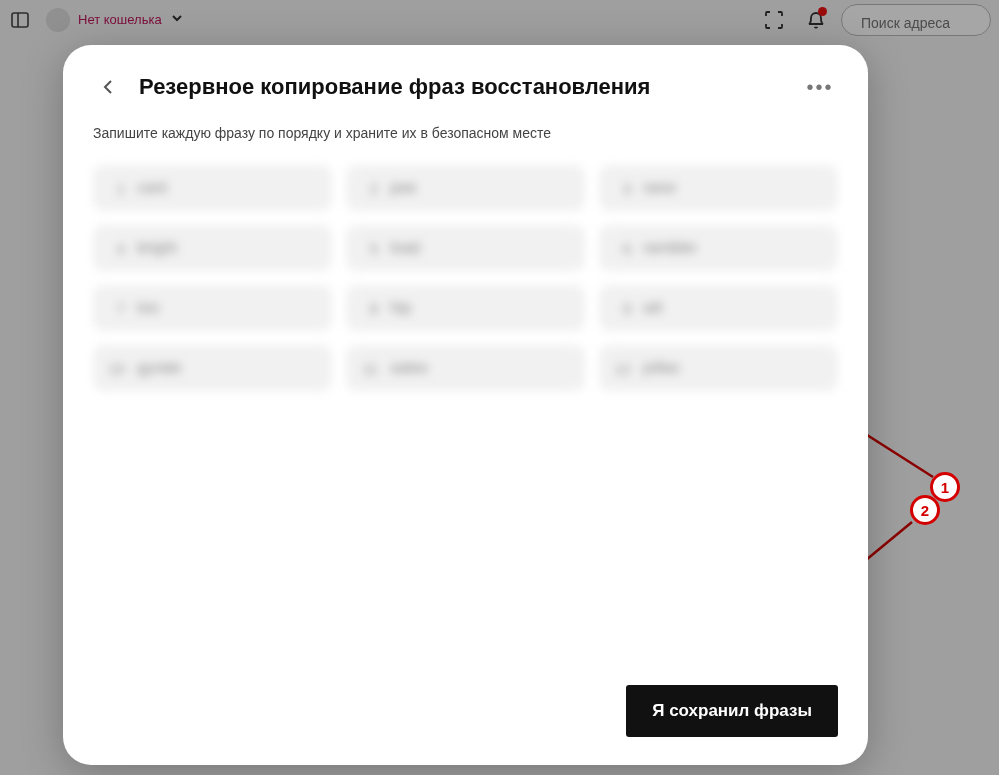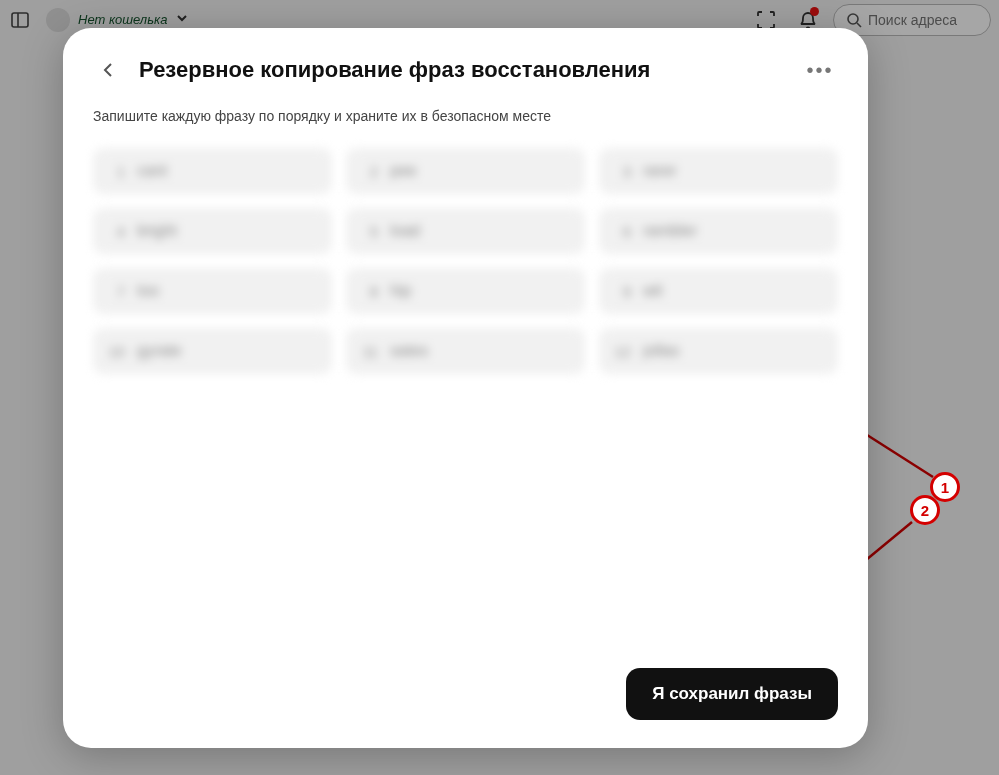--- a/index.html
+++ b/index.html
@@ -23,40 +23,41 @@
   .topbar .panel-icon {
     width: 24px; height: 24px;
     display:flex;align-items:center;justify-content:center;
     color:#444;
   }
   .wallet-chip {
     display:flex;align-items:center;gap:8px;
     padding:2px 6px;border-radius:12px;
   }
   .wallet-chip .dot{width:24px;height:24px;border-radius:50%;background:#ddd;}
-  .wallet-chip .txt{font-size:13px;color:#14532d;line-height:1.1;font-style:italic;}
+  .wallet-chip .txt{font-size:13px;color:#be185d;line-height:1.1;}
   .wallet-chip .chev{color:#333;}
   .topbar-spacer{flex:1;}
   .top-icon{width:34px;height:34px;display:flex;align-items:center;justify-content:center;color:#333;position:relative;}
   .notif-dot{position:absolute;top:4px;right:6px;width:9px;height:9px;border-radius:50%;background:#e11;}
   .search-box{
     display:flex;align-items:center;gap:6px;
     border:1px solid #bbb;border-radius:18px;
     padding:4px 12px;height:32px;min-width:150px;
     background:#fff;
+    flex-direction:column;
   }
   .search-box input{border:none;outline:none;font-size:14px;background:transparent;width:110px;}
 
   .backdrop{
     position:absolute;inset:0;background:rgba(0,0,0,0.35);
   }
 
   .modal{
     position:absolute;
-    left:63px;top:28px;
+    left:63px;top:45px;
     width:805px;height:720px;
     background:#fff;border-radius:28px;
     box-shadow:0 8px 40px rgba(0,0,0,.25);
     padding:24px 30px 28px 30px;
     display:flex;flex-direction:column;
   }
   .modal-header{
     display:flex;align-items:center;gap:14px;
     margin-bottom:20px;
   }
@@ -82,21 +83,21 @@
     font-size:16px;
   }
   .phrase-cell .idx{width:18px;text-align:right;font-size:15px;}
   .phrase-cell .word{font-weight:500;}
 
   .modal-footer{
     margin-top:auto;
     display:flex;justify-content:flex-end;
   }
   .save-btn{
-    background:#111;color:#fff;border:none;border-radius:14px;
+    background:#111;color:#fff;border:none;border-radius:3px;
     padding:16px 26px;font-size:17px;font-weight:600;cursor:pointer;
   }
 
   .anno-circle{
     position:absolute;width:30px;height:30px;border:3px solid #d40000;border-radius:50%;
     background:#fff;display:flex;align-items:center;justify-content:center;
     font-weight:700;color:#d40000;font-size:15px;
   }
 </style>
 </head>

